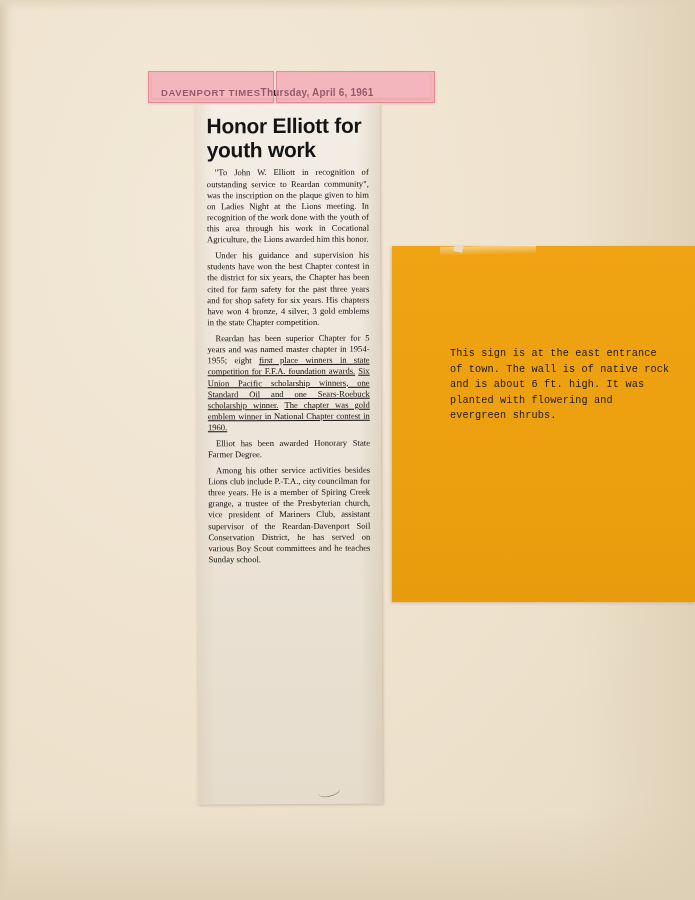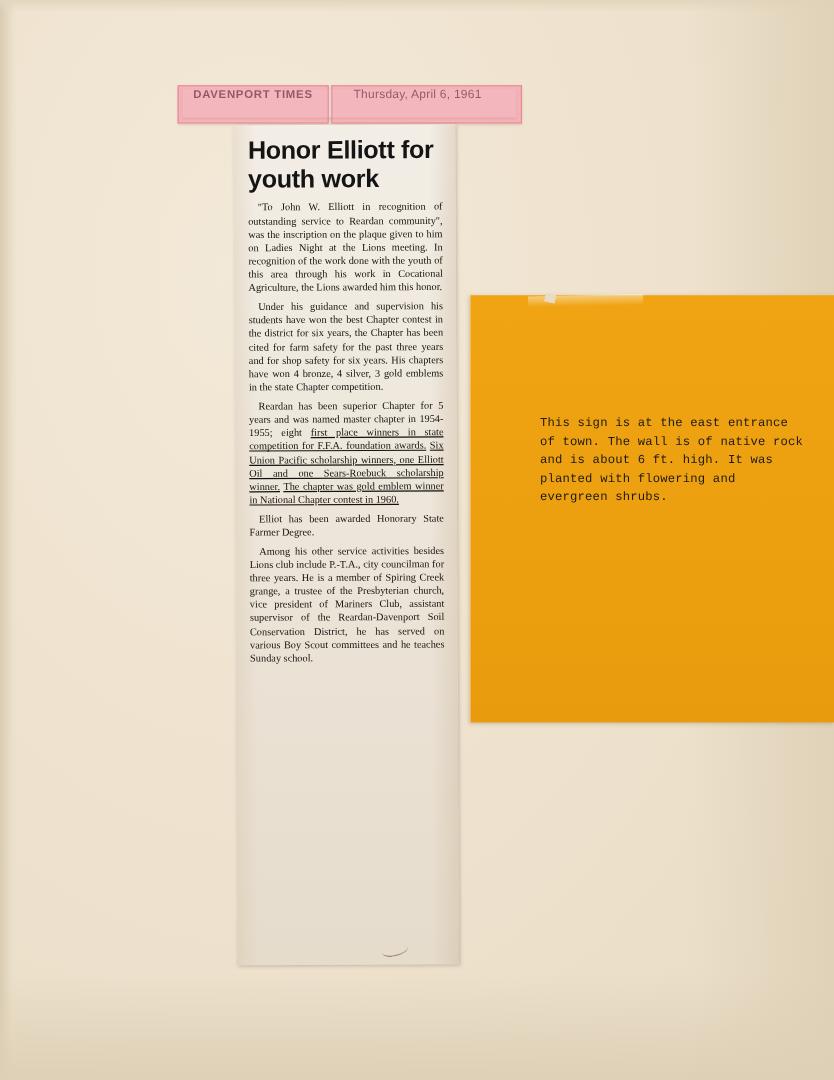--- a/index.html
+++ b/index.html
@@ -63,35 +63,34 @@
     width: 278px;
     height: 24px;
     background: #efe9e0;
     box-shadow: 0 1px 2px rgba(100,80,60,0.25);
     overflow: hidden;
   }
   #header-strip .inner {
     position: absolute;
     inset: 0;
     display: flex;
-    align-items: flex-start;
+    align-items: flex-end;
     font-family: "Liberation Sans", sans-serif;
   }
   #masthead {
     font-size: 9.5px;
     font-weight: bold;
     letter-spacing: 0.6px;
     color: #1a1a1a;
     margin-left: 9px;
   }
   #header-date {
     font-size: 10px;
-    font-weight: normal;
+    font-weight: bold;
     color: #1a1a1a;
-    margin-left: 34px;
     letter-spacing: 0.2px;
   }
   
   #tape-h-left {
     left: 148px; top: 71px; width: 124px; height: 30px;
   }
   #tape-h-right {
     left: 276px; top: 71px; width: 157px; height: 30px;
   }
 
@@ -215,21 +214,21 @@
   <div class="tape" id="tape-h-right"></div>
 
   <div id="clipping">
     <div class="paper-tone"></div>
 
     <div id="headline">Honor Elliott for youth work</div>
 
     <div id="article-body">
       <p>"To John W. Elliott in recognition of outstanding service to Reardan community", was the inscription on the plaque given to him on Ladies Night at the Lions meeting. In recognition of the work done with the youth of this area through his work in Cocational Agriculture, the Lions awarded him this honor.</p>
       <p>Under his guidance and supervision his students have won the best Chapter contest in the district for six years, the Chapter has been cited for farm safety for the past three years and for shop safety for six years. His chapters have won 4 bronze, 4 silver, 3 gold emblems in the state Chapter competition.</p>
-      <p class="underlined">Reardan has been superior Chapter for 5 years and was named master chapter in 1954-1955; eight <u>first place winners in state competition for F.F.A. foundation awards.</u> <u>Six Union Pacific scholarship winners, one Elliott Oil and one Sears-Roebuck scholarship winner.</u> <u>The chapter was gold emblem winner in National Chapter contest in 1960.</u></p>
+      <p class="underlined">Reardan has been superior Chapter for 5 years and was named master chapter in 1954-1955; eight <u>first place winners in state competition for F.F.A. foundation awards.</u> <u>Six Union Pacific scholarship winners, one Standard Oil and one Sears-Roebuck scholarship winner.</u> <u>The chapter was gold emblem winner in National Chapter contest in 1960.</u></p>
       <p>Elliot has been awarded Honorary State Farmer Degree.</p>
       <p>Among his other service activities besides Lions club include P.-T.A., city councilman for three years. He is a member of Spiring Creek grange, a trustee of the Presbyterian church, vice president of Mariners Club, assistant supervisor of the Reardan-Davenport Soil Conservation District, he has served on various Boy Scout committees and he teaches Sunday school.</p>
     </div>
   </div>
 
   <div id="pencil-mark"></div>
 
   <div id="orange-card">
     <div class="crease"></div>
     <div class="nick"></div>

